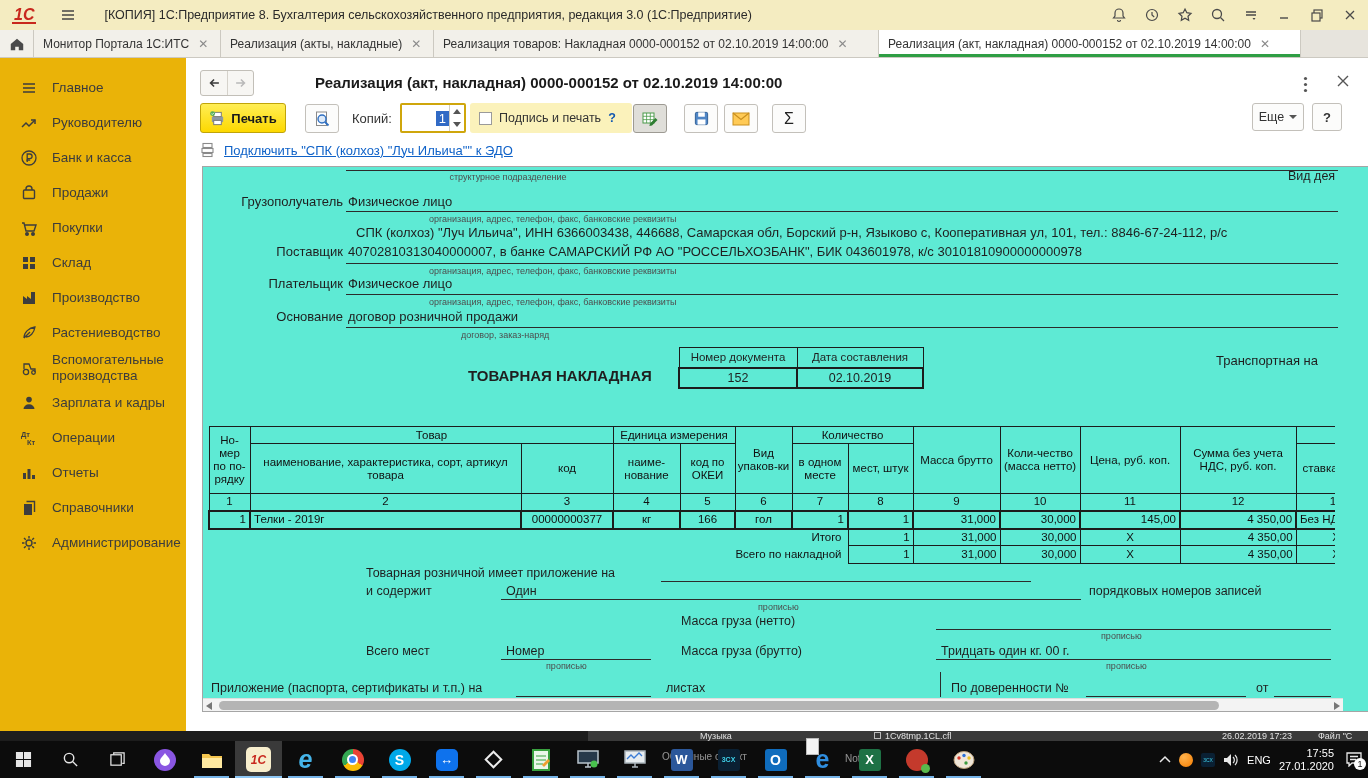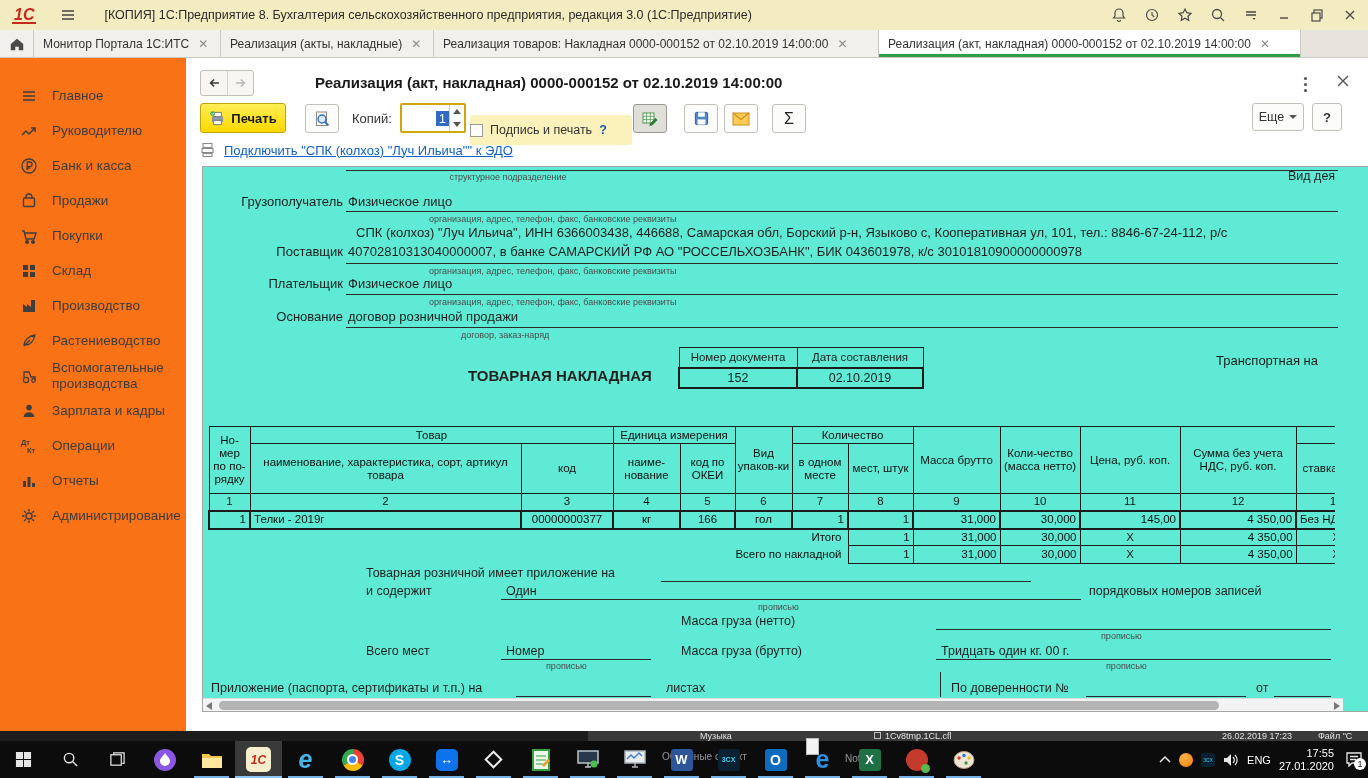--- a/index.html
+++ b/index.html
@@ -14,39 +14,39 @@
 .tbr{position:absolute;right:2px;top:0;height:30px;display:flex;align-items:center}
 .tb-ic{width:33px;height:30px;display:flex;align-items:center;justify-content:center;color:#4a4a4a;cursor:pointer}
 
 .tabbar{position:absolute;left:0;top:30px;width:1368px;height:28px;background:#e7e4dd;display:flex;border-bottom:1px solid #ccc9c1}
 .home{width:34px;height:27px;display:flex;align-items:center;justify-content:center;background:#f2f0ea;border-right:1px solid #ccc9c1}
 .tab{display:flex;align-items:center;padding:0 9px;font-size:12px;color:#333;background:#f2f0ea;border-right:1px solid #ccc9c1;position:relative;white-space:nowrap;overflow:hidden;cursor:pointer}
 .tab.active{background:#fff}
 .tab.active::after{content:"";position:absolute;left:0;right:0;bottom:0;height:3px;background:#2f9e44}
 .tab .x{margin-left:9px;color:#8a8a8a;font-size:12px;line-height:12px}
 
-.sidebar{position:absolute;left:0;top:58px;width:186px;height:673px;background:#f97316;padding-top:20px}
+.sidebar{position:absolute;left:0;top:58px;width:186px;height:673px;background:#eab308;padding-top:12px}
 .sit{display:flex;align-items:center;min-height:35px;padding:0 4px 0 20px;gap:14px;font-size:13.5px;color:#3c3c3c;cursor:pointer}
 .sit .lb{line-height:16px}
 .sit svg{flex:0 0 18px}
 
 .content{position:absolute;left:186px;top:58px;width:1182px;height:673px;background:#fff}
 .doc-title{position:absolute;left:129px;top:16px;font-size:15px;font-weight:bold;color:#1a1a1a;white-space:nowrap}
 .navgrp{position:absolute;left:14px;top:12px;display:flex;border:1px solid #c2bfb8;border-radius:3px;background:#f7f6f3;overflow:hidden}
 .navgrp span{width:26px;height:24px;display:flex;align-items:center;justify-content:center;cursor:pointer}
 .navgrp span+span{border-left:1px solid #d5d2cb}
 .btn{position:absolute;display:flex;align-items:center;justify-content:center;background:#fcfcfb;border:1px solid #c3c0ba;border-radius:3px;cursor:pointer}
 .printbtn{left:14px;top:45px;width:86px;height:30px;background:linear-gradient(#ffee55,#fdd800);border:1px solid #c0a409;font-weight:bold;font-size:13px;color:#1a1a1a;gap:5px}
 .lbl{position:absolute;font-size:13px;color:#333}
 .copies{position:absolute;left:214px;top:45px;width:66px;height:30px;border:2px solid #cfa60c;border-radius:2px;background:#fff;display:flex;align-items:center}
 .copies .val{margin-left:auto;background:#316ac5;color:#fff;font-size:13px;padding:0 3px}
 .spin{width:15px;height:100%;border-left:1px solid #d0cdc6;display:flex;flex-direction:column;align-items:center;justify-content:space-around;cursor:pointer}
 .tri-u{width:0;height:0;border-left:4px solid transparent;border-right:4px solid transparent;border-bottom:5px solid #555}
 .tri-d{width:0;height:0;border-left:4px solid transparent;border-right:4px solid transparent;border-top:5px solid #555}
-.signpanel{position:absolute;left:284px;top:57px;width:162px;height:30px;background:#fbf2bb;border-radius:3px;display:flex;align-items:center;gap:7px;}
+.signpanel{position:absolute;left:284px;top:45px;width:162px;height:30px;background:#fbf2bb;border-radius:3px;display:flex;align-items:center;gap:7px;padding-left:9px}
 .cbx{width:13px;height:13px;background:#fff;border:1px solid #9a9a9a;cursor:pointer}
 .signpanel .tx{font-size:12.5px;color:#333}
 .signpanel .q{color:#1258b0;font-weight:bold;font-size:12.5px;cursor:pointer}
 .morebtn{left:1066px;top:45px;width:52px;height:28px;font-size:12.5px;color:#333;gap:5px}
 .caret{width:0;height:0;border-left:4px solid transparent;border-right:4px solid transparent;border-top:4px solid #555}
 .helpbtn{left:1126px;top:45px;width:30px;height:28px;font-size:13px;font-weight:bold;color:#333}
 .linkrow{position:absolute;left:14px;top:84px;display:flex;align-items:center;gap:8px}
 .edolink{font-size:13px;color:#0f62c8;text-decoration:underline;cursor:pointer}
 .dots3{position:absolute;left:1117px;top:18px;cursor:pointer}
 .ccl{position:absolute;left:1150px;top:16px;cursor:pointer}
@@ -254,20 +254,27 @@
           <text x="1" y="8" font-size="7.5" fill="#3d3d3d" font-weight="bold">Дт</text>
           <text x="7" y="16" font-size="7.5" fill="#3d3d3d" font-weight="bold">Кт</text>
         </svg>
         <span class="lb">Операции</span>
       </div>
     <div class="sit">
         <svg width="18" height="18" viewBox="0 0 18 18">
           <path d="M3 15V9h3v6zM7.5 15V5h3v10zM12 15v-4h3v4z" fill="#3d3d3d"></path>
         </svg>
         <span class="lb">Отчеты</span>
+      </div>
+    <div class="sit">
+        <svg width="18" height="18" viewBox="0 0 18 18">
+          <path d="M4 5h8v11H4z" fill="#3d3d3d"></path>
+          <path d="M6.5 2.5h8V13" fill="none" stroke="#3d3d3d" stroke-width="1.4"></path>
+        </svg>
+        <span class="lb">Справочники</span>
       </div>
     <div class="sit">
         <svg width="18" height="18" viewBox="0 0 18 18" fill="none" stroke="#3d3d3d" stroke-width="1.4">
           <circle cx="9" cy="9" r="3"></circle>
           <path d="M9 2v2.5M9 13.5V16M2 9h2.5M13.5 9H16M4 4l1.8 1.8M12.2 12.2L14 14M14 4l-1.8 1.8M5.8 12.2L4 14"></path>
         </svg>
         <span class="lb">Администрирование</span>
       </div>
   </aside>
 

